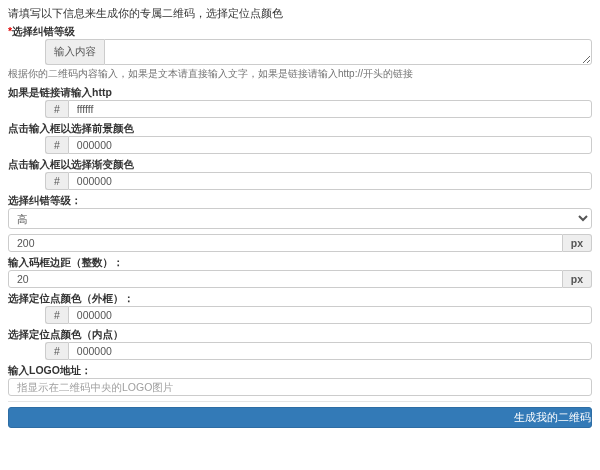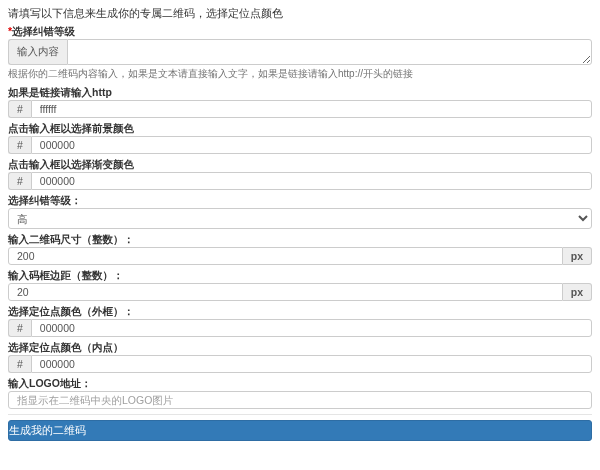--- a/index.html
+++ b/index.html
@@ -39,21 +39,21 @@
   .addon {
     background: #eeeeee;
     border: 1px solid #cccccc;
     color: #555555;
     font-size: 10.5px;
     padding: 0 8px;
     display: flex;
     align-items: center;
     white-space: nowrap;
   }
-  .addon.left  { border-radius: 3px 0 0 3px; border-right: 0; }
+  .addon.left  { border-radius: 3px 0 0 3px; border-right: 0; margin-left: 37px; }
   .addon.right { border-radius: 0 3px 3px 0; border-left: 0; font-weight: bold; }
 
   .form-control {
     flex: 1 1 auto;
     width: 100%;
     height: 15px;
     border: 1px solid #cccccc;
     border-radius: 3px;
     padding: 8px 8px;
     font-size: 10.5px;
@@ -95,21 +95,21 @@
   .btn-primary {
     display: block;
     width: 100%;
     background: #337ab7;
     border: 1px solid #2e6da4;
     border-radius: 3px;
     color: #ffffff;
     font-size: 11px;
     line-height: 11px;
     padding: 4px 0;
-    text-align: left;
+    text-align: right;
     cursor: pointer;
     font-family: "Liberation Sans", "DejaVu Sans", sans-serif;
   }
 </style>
 </head>
 <body>
 
 <div class="container">
 
   <p class="intro">请填写以下信息来生成你的专属二维码，选择定位点颜色</p>
@@ -148,21 +148,20 @@
   </div>
 
   <div class="form-group">
     <label class="ctrl-label">选择纠错等级：</label>
     <select class="form-control">
       <option>高</option>
     </select>
   </div>
 
   <div class="form-group">
-    <label class="ctrl-label">输入二维码尺寸（整数）：</label>
     <div class="input-group">
       <input type="text" class="form-control has-right" value="200" style="">
       <span class="addon right">px</span>
     </div>
   </div>
 
   <div class="form-group">
     <label class="ctrl-label">输入码框边距（整数）：</label>
     <div class="input-group">
       <input type="text" class="form-control has-right" value="20" style="">

